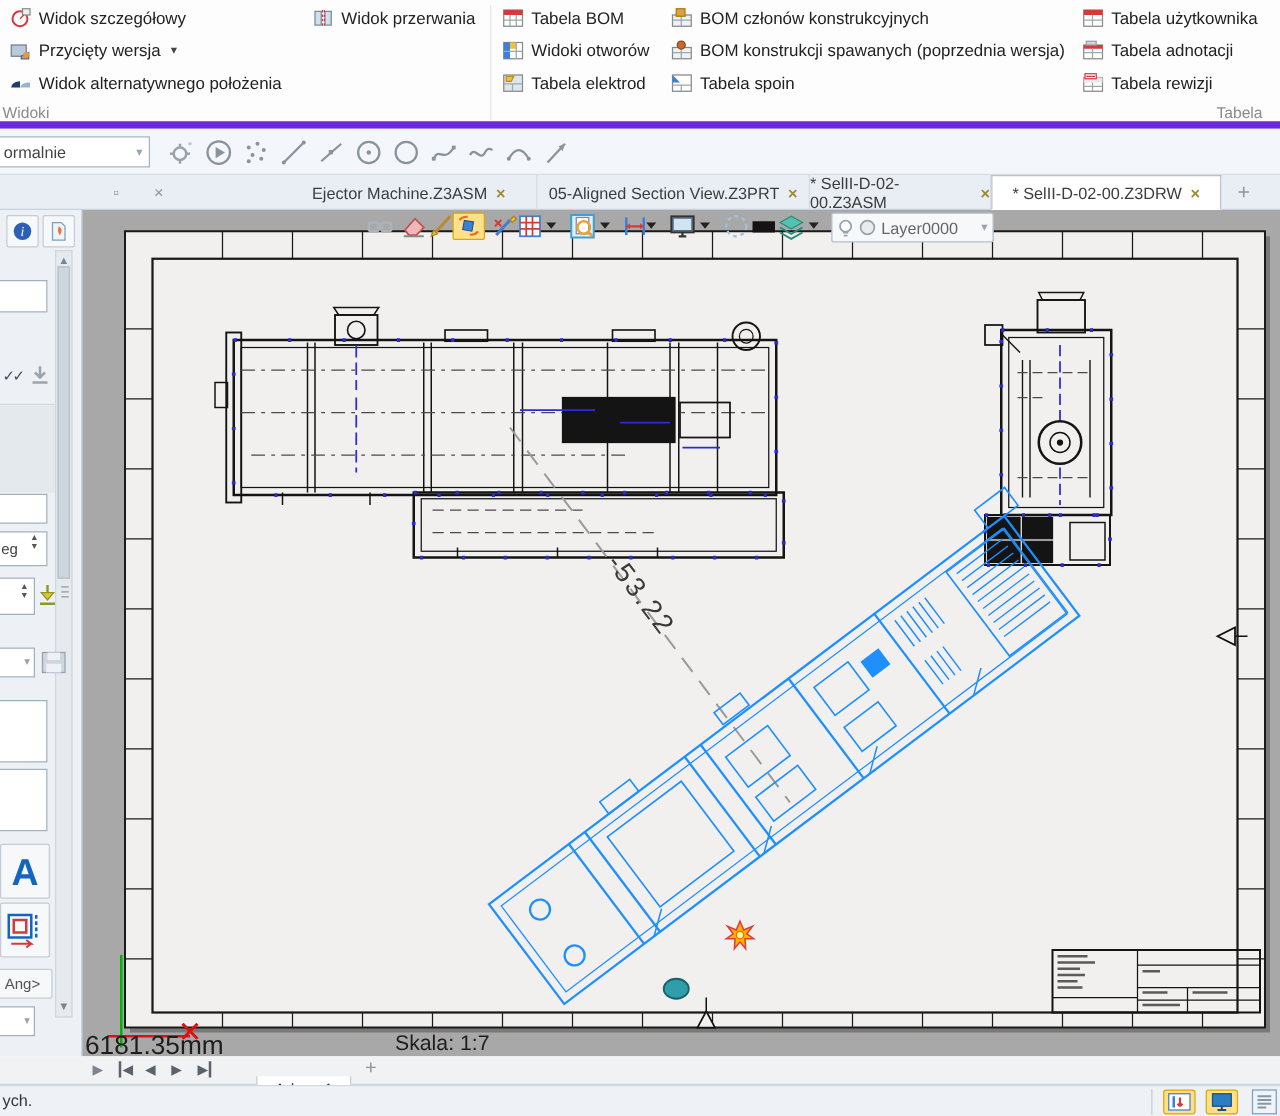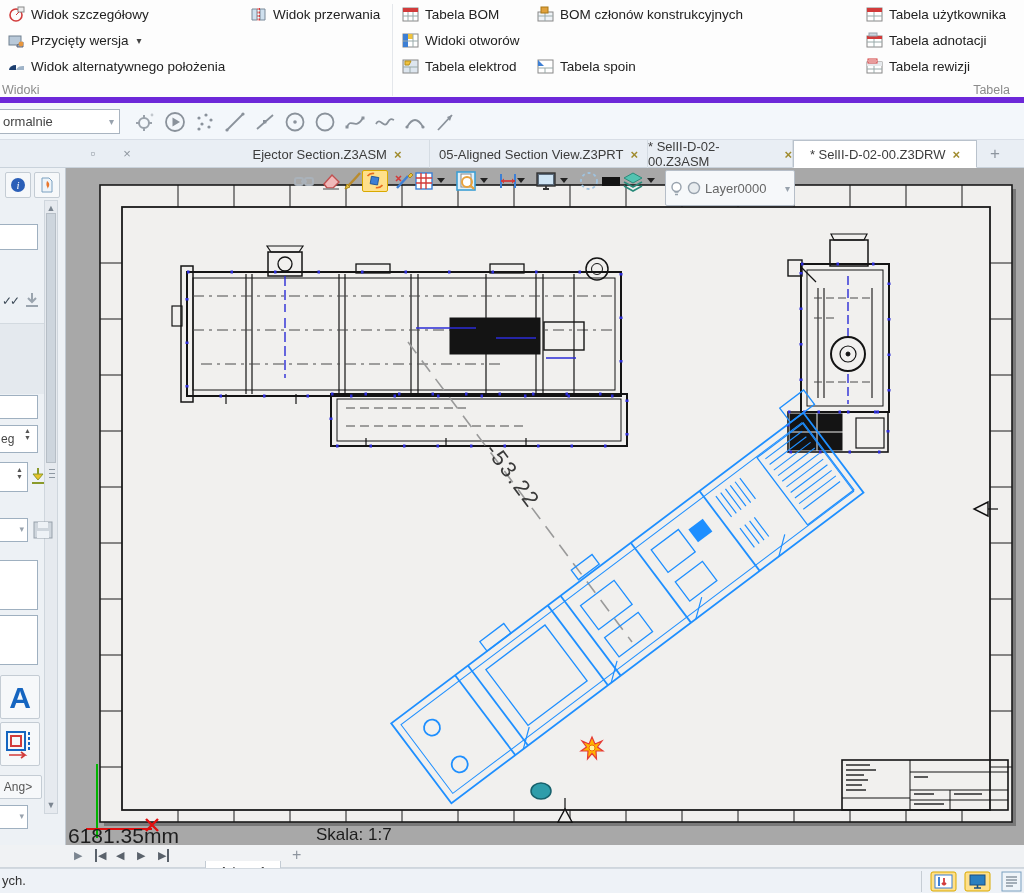--- a/index.html
+++ b/index.html
@@ -57,21 +57,21 @@
   .spin { position:absolute; display:flex; flex-direction:column; justify-content:center;
     font-size:7px; color:#555; line-height:7px; }
 
   
   #viewport { position:absolute; left:66px; top:0; width:958px; height:677px; background:#a8a8a8; }
   #dtoolbar { position:absolute; left:0; top:1px; width:958px; height:27px; pointer-events:none; }
   .dtb { position:absolute; top:1px; width:22px; height:22px; pointer-events:auto; }
   .dtb.sel { background:#ffe08a; border:1px solid #d9a900; border-radius:2px; }
   .dcaret { position:absolute; top:9px; width:0; height:0; pointer-events:auto;
     border-left:4px solid transparent; border-right:4px solid transparent; border-top:5px solid #222; }
-  #layer-combo { position:absolute; left:599px; top:1px; width:130px; height:36px;
+  #layer-combo { position:absolute; left:599px; top:1px; width:130px; height:24px;
     background:#f6f8fa; border:1px solid #b6bec8; border-radius:2px; display:flex;
     align-items:center; gap:4px; padding:0 4px; font-size:13px; color:#666; pointer-events:auto; }
   #layer-combo .cc { margin-left:auto; color:#98a2ad; font-size:10px; }
 
   
   #sheetbar { position:absolute; left:0; top:845px; width:1024px; height:23px;
     background:#f0f2f4; border-bottom:1px solid #cfd6dd; font-size:11px; color:#5a626b; }
   .nav-g { position:absolute; top:4px; font-size:11px; color:#5a626b; }
   #sheet-tab { position:absolute; left:205px; top:16px; width:76px; height:22px; background:#fff;
     border:1px solid #c3cbd3; border-top:none; display:flex; align-items:center;
@@ -149,20 +149,28 @@
     <span>Tabela elektrod</span>
   </div>
 
   <div class="rb-item" style="left:533px;top:3px">
     <span class="ric"><svg viewBox="0 0 17 17">
           <rect x="1" y="6" width="15" height="9" fill="#eef2f6" stroke="#888"></rect>
           <path d="M1 10 h15 M8 6 v9" stroke="#9aa" fill="none"></path>
           <rect x="4" y="1" width="7" height="6" fill="#e0a13c" stroke="#a97817"></rect>
         </svg></span>
     <span>BOM członów konstrukcyjnych</span>
+  </div>
+  <div class="rb-item" style="left:533px;top:29px">
+    <span class="ric"><svg viewBox="0 0 17 17">
+          <rect x="1" y="6" width="15" height="9" fill="#eef2f6" stroke="#888"></rect>
+          <path d="M1 10 h15 M8 6 v9" stroke="#9aa" fill="none"></path>
+          <circle cx="8" cy="4" r="3.2" fill="#c86a2e" stroke="#8e4517"></circle>
+        </svg></span>
+    <span>BOM konstrukcji spawanych (poprzednia wersja)</span>
   </div>
   <div class="rb-item" style="left:533px;top:55px">
     <span class="ric"><svg viewBox="0 0 17 17">
           <rect x="1" y="2" width="15" height="13" fill="#fff" stroke="#888"></rect>
           <path d="M1 2 l6 6 h-6z" fill="#3d7fd4"></path>
           <path d="M1 10 h15 M8 10 v5" stroke="#9aa" fill="none"></path>
         </svg></span>
     <span>Tabela spoin</span>
   </div>
 
@@ -253,21 +261,21 @@
       <line x1="5" y1="20" x2="19" y2="5" stroke="#8a929b" stroke-width="1.8"></line>
       <path d="M19 5 l-5 2 3 4z" fill="#8a929b"></path>
     </svg>
 </div>
 
 <div id="tabbar">
   <span class="winbtn" style="left:82px">▫</span>
   <span class="winbtn" style="left:116px">×</span>
 
   <div class="doctab" style="left:225px;width:205px">
-    <span>Ejector Section.Z3ASM</span>
+    <span>Ejector Machine.Z3ASM</span>
     <span class="x">×</span>
   </div>
   <div class="doctab" style="left:430px;width:218px">
     <span>05-Aligned Section View.Z3PRT</span>
     <span class="x">×</span>
   </div>
   <div class="doctab" style="left:648px;width:145px">
     <span>* SelII-D-02-00.Z3ASM</span>
     <span class="x">×</span>
   </div>

